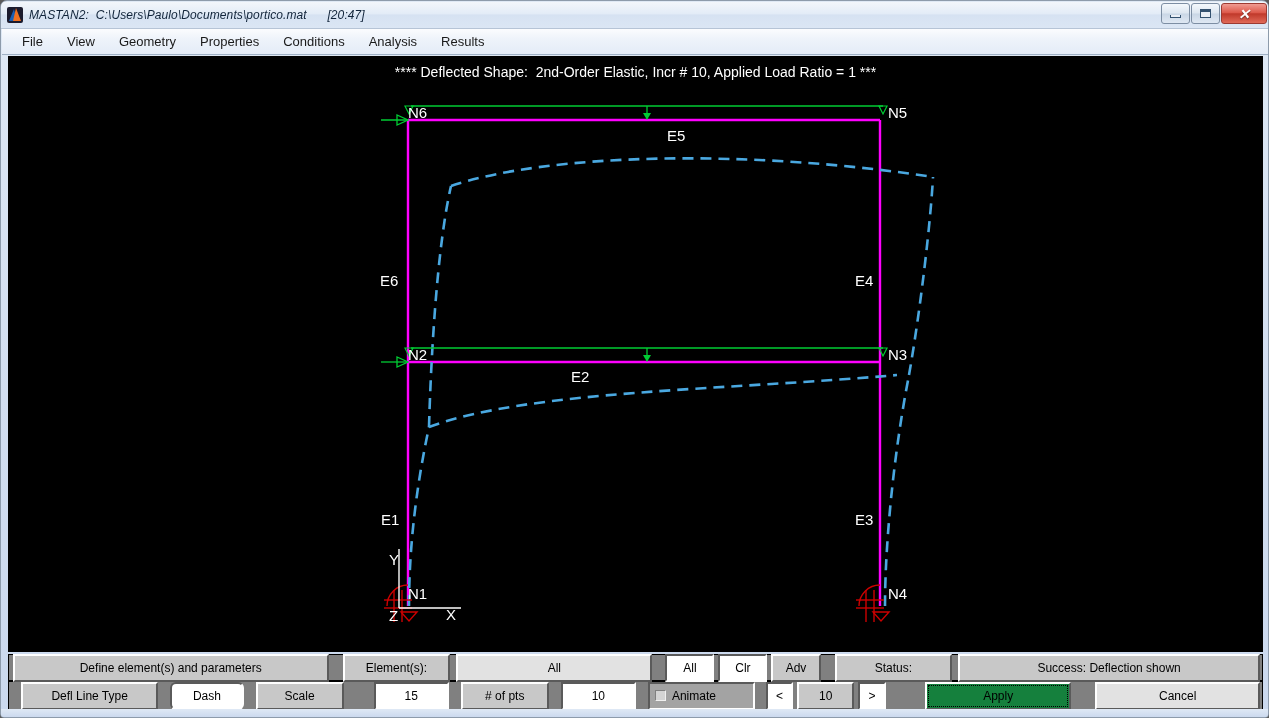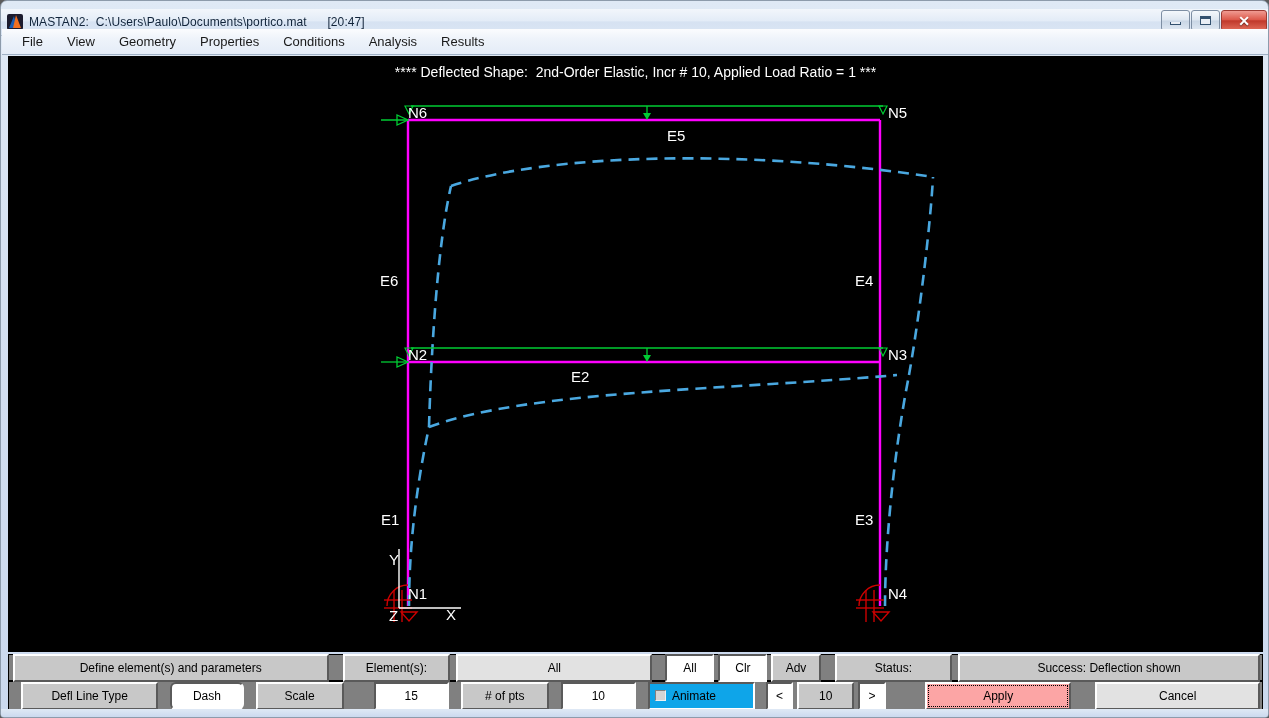--- a/index.html
+++ b/index.html
@@ -23,28 +23,29 @@
     box-sizing: border-box;
     background: linear-gradient(to bottom, #dfe9f5 0%, #d2def0 55%, #cbd9ee 100%);
     border: 1px solid #8d9bab;
     border-radius: 7px 7px 4px 4px;
     overflow: hidden;
   }
 
   
   #title-bar {
     position: absolute;
-    left: 0; top: 8px;
+    left: 0; top: 1px;
     width: 1269px;
     height: 27px;
     background: linear-gradient(to bottom, #f2f6fb 0%, #e3ecf7 45%, #d6e2f2 50%, #dbe6f4 100%);
     display: flex;
     align-items: center;
     border-bottom: 1px solid #b6c4d6;
     box-sizing: border-box;
+    font-style: italic;
   }
   #app-icon {
     width: 16px; height: 16px;
     margin-left: 6px;
     margin-right: 6px;
     flex: 0 0 auto;
     position: relative;
     background: #1b1b2e;
     border-radius: 2px;
     overflow: hidden;
@@ -215,21 +216,21 @@
   .field-white {
     background: #ffffff;
     border-top: 2px solid #5a5a5a;
     border-left: 2px solid #5a5a5a;
     border-right: 2px solid #ffffff;
     border-bottom: 2px solid #ffffff;
   }
 
   #apply-btn {
     position: relative;
-    background: #fca5a5;
+    background: #15803d;
     border-top: 2px solid #ffffff;
     border-left: 2px solid #ffffff;
     border-right: 2px solid #5a5a5a;
     border-bottom: 2px solid #5a5a5a;
     text-align: center;
   }
   #apply-btn::after {
     content: "";
     position: absolute;
     left: 1px; right: 1px; top: 1px; bottom: 1px;
@@ -242,21 +243,21 @@
     background: #d4d4d4;
     border-top: 1px solid #808080;
     border-left: 1px solid #808080;
     border-right: 1px solid #f0f0f0;
     border-bottom: 1px solid #f0f0f0;
     margin-right: 6px;
     box-sizing: border-box;
     flex: 0 0 auto;
   }
   #animate-ctl {
-    background: #0ea5e9;
+    background: #a3a3a3;
     border-top: 2px solid #5a5a5a;
     border-left: 2px solid #5a5a5a;
     border-right: 2px solid #ffffff;
     border-bottom: 2px solid #ffffff;
     justify-content: flex-start;
     padding-left: 5px;
   }
   #bottom-strip {
     position: absolute;
     left: 0; bottom: 0;

